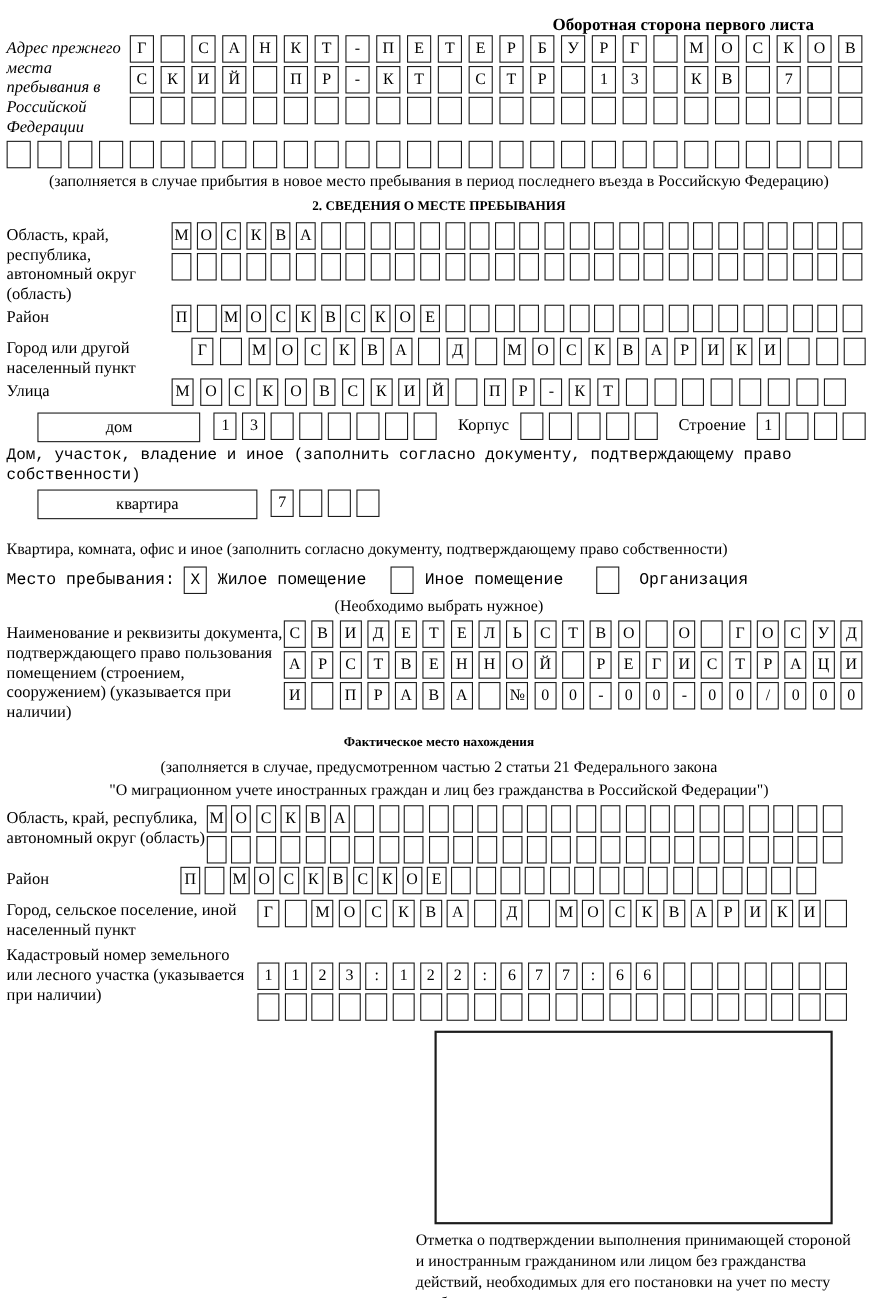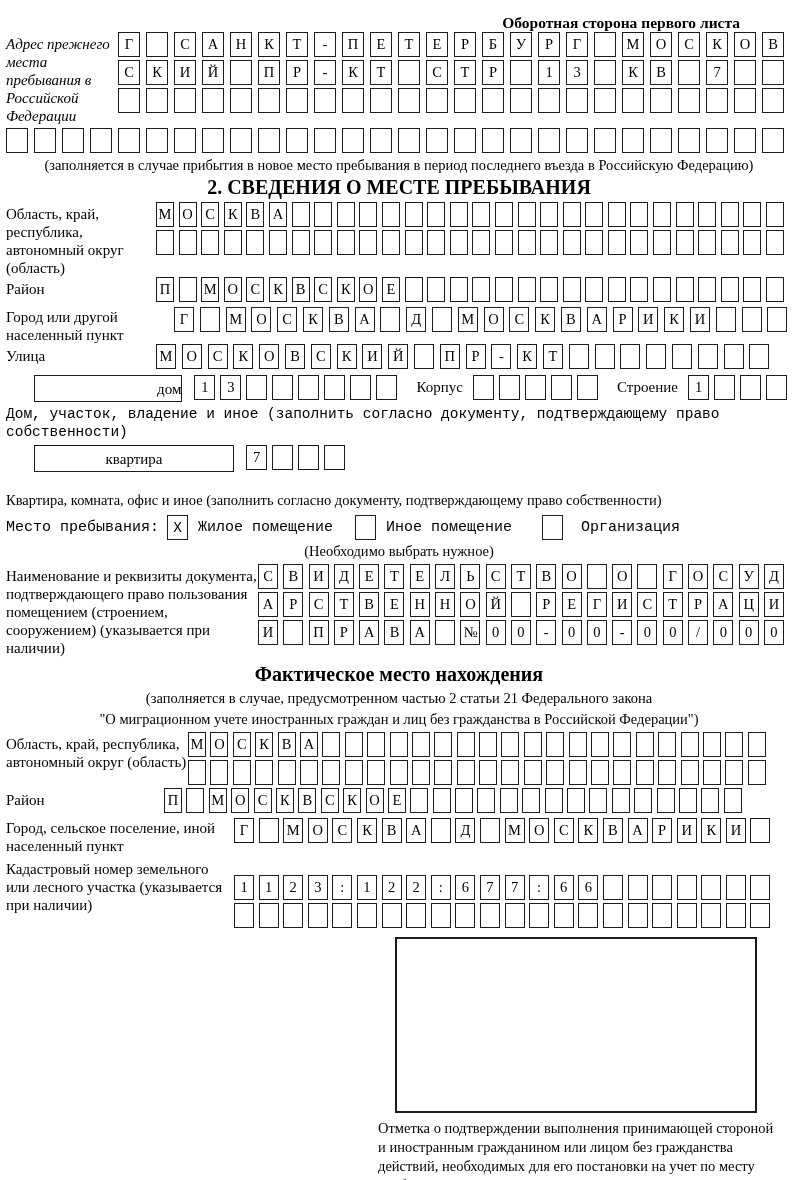--- a/index.html
+++ b/index.html
@@ -22,24 +22,24 @@
     border:1.6px solid #1c1c1c; display:flex; align-items:center; justify-content:center;
     font-size:14.5px; line-height:1;
   }
   .cells.c28s .cell { width:18px; margin-right:4.6px; }   
   .cells.c24m .cell { width:20px; margin-right:5.8px; }   
   .cells.c21d .cell { width:20px; margin-right:5.3px; }   
   .cells.c26f .cell { width:18px; margin-right:4.4px; }   
   .cells.c22f .cell { width:20px; margin-right:4.6px; }   
   .cells.small8 .cell, .cells.small5 .cell, .cells.small4 .cell { width:21px; margin-right:5px; }
   .note { font-size:14.5px; text-align:center; margin:1px 0 3px 0; }
-  .sect-title { font-weight:bold; font-size:20px; text-align:center; margin:4px 0 6px 0; }
+  .sect-title { font-weight:bold; font-size:12px; text-align:center; margin:4px 0 6px 0; }
 
   .widebox { border:1.6px solid #1c1c1c; height:27px; display:flex; align-items:center; justify-content:center; margin-right:12px; }
-  .widebox.dom { width:150px;justify-content:flex-end; }
+  .widebox.dom { width:150px; }
   .widebox.kv { width:200px; }
   .inline-lbl { padding:3px 10px 0 14px; }
 
   .checkbox {
     width:21px; height:25px; border:1.6px solid #1c1c1c; display:inline-flex;
     align-items:center; justify-content:center; font-size:14.5px; margin:0 10px 0 8px; flex:0 0 auto;
   }
   .stay-row { display:flex; align-items:center; margin:6px 0 0 0;font-family:Liberation Mono, monospace; }
   .stay-row .opt { padding-top:1px; }
 

